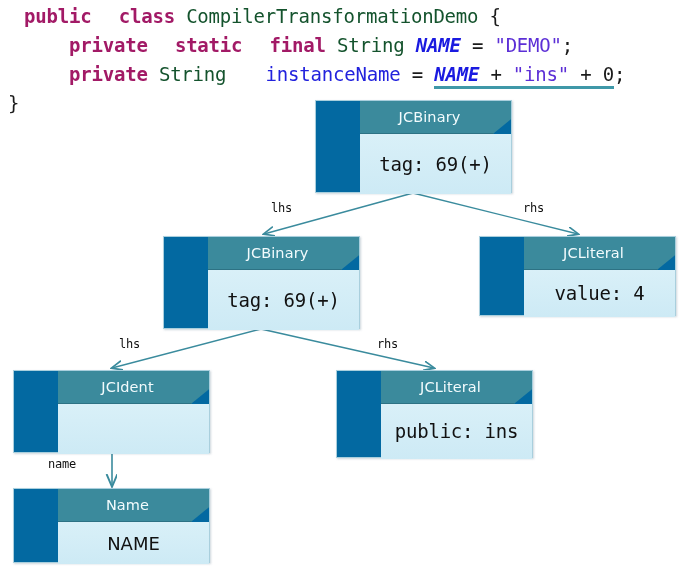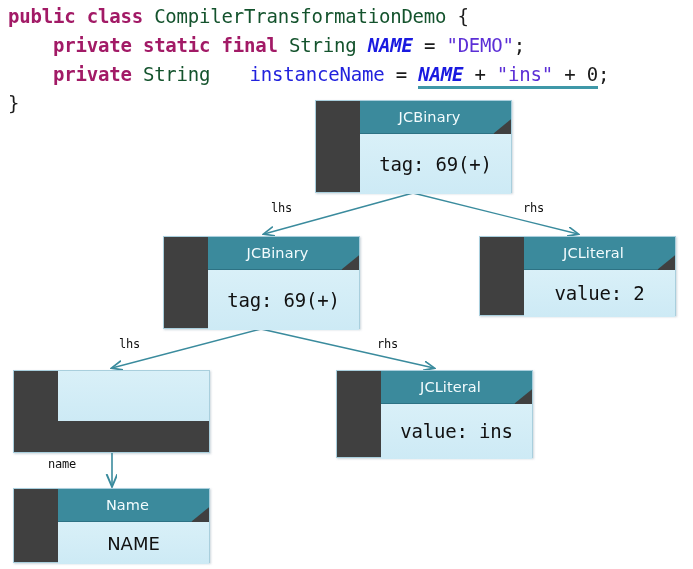--- a/index.html
+++ b/index.html
@@ -21,21 +21,21 @@
     left: 8px;
     top: 2px;
     width: 680px;
     font-family: "DejaVu Sans Mono", monospace;
     font-size: 19px;
     line-height: 29px;
     white-space: pre;
     color: #1b1b1b;
     letter-spacing: -0.2px;
   }
-  .kw      { color: #a21a66; font-weight: bold; }
+  .kw      { color: #a21a66; font-weight: bold; margin-left: 16px; }
   .type    { color: #14532d; }
   .ident   { color: #2222dd; margin-left: 28px; }
   .field   { color: #1a1ae0; font-weight: bold; font-style: italic; }
   .str     { color: #5c2fd6; }
   .num     { color: #1b1b1b; }
   .plain   { color: #1b1b1b; }
   .underline-expr {
     border-bottom: 3px solid #3f98a8;
     padding-bottom: 1px;
   }
@@ -47,21 +47,21 @@
     top: 0;
     width: 693px;
     height: 569px;
     pointer-events: none;
   }
 
   
   .node {
     position: absolute;
     box-sizing: border-box;
-    background: #404040;
+    background: #0369a1;
     border: 1px solid #a9cfdd;
     box-shadow: 1px 1px 2px rgba(90,120,135,0.30);
     padding-left: 44px;
   }
   .node-header {
     position: relative;
     height: 32px;
     background: #3b8a9c;
     border-bottom: 1px solid #2d7284;
     -webkit-clip-path: polygon(0 0, 100% 0, 100% 55%, 88% 100%, 0 100%);
@@ -149,32 +149,35 @@
       <div class="node-body" style="height: 60px;">
         <div class="node-row">tag: 69</div>
         <div class="node-row">(+)</div>
       </div>
     </div>
     <div class="node" style="left: 479px; top: 236px; width: 197px; height: 80px;">
       <div class="node-header">
         <div class="node-title">JCLiteral</div>
       </div>
       <div class="node-body" style="height: 47px;">
-        <div class="node-row">value: 2</div>
+        <div class="node-row">value: 4</div>
       </div>
     </div>
     <div class="node" style="left: 13px; top: 370px; width: 197px; height: 83px;">
+      <div class="node-header">
+        <div class="node-title">JCIdent</div>
+      </div>
       <div class="node-body" style="height: 50px;"></div>
     </div>
     <div class="node" style="left: 336px; top: 370px; width: 197px; height: 88px;">
       <div class="node-header">
         <div class="node-title">JCLiteral</div>
       </div>
       <div class="node-body" style="height: 55px;">
-        <div class="node-row">value: ins</div>
+        <div class="node-row">public: ins</div>
       </div>
     </div>
     <div class="node" style="left: 13px; top: 488px; width: 197px; height: 75px;">
       <div class="node-header">
         <div class="node-title">Name</div>
       </div>
       <div class="node-body" style="height: 42px;">
         <div class="node-row sans">NAME</div>
       </div>
     </div>

